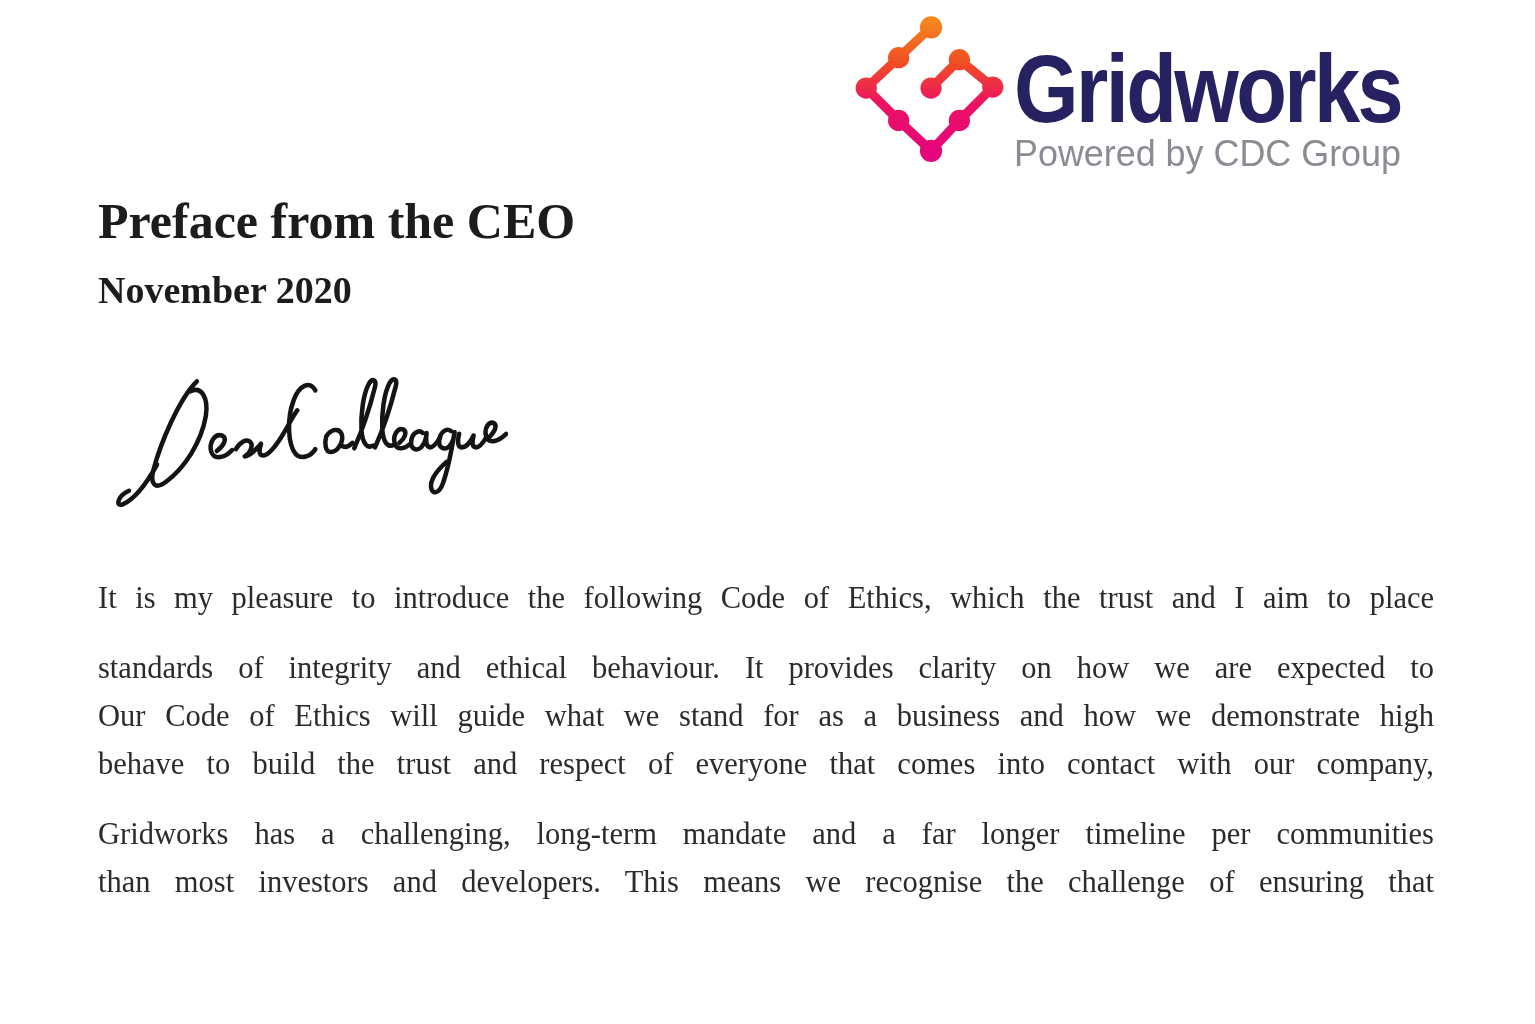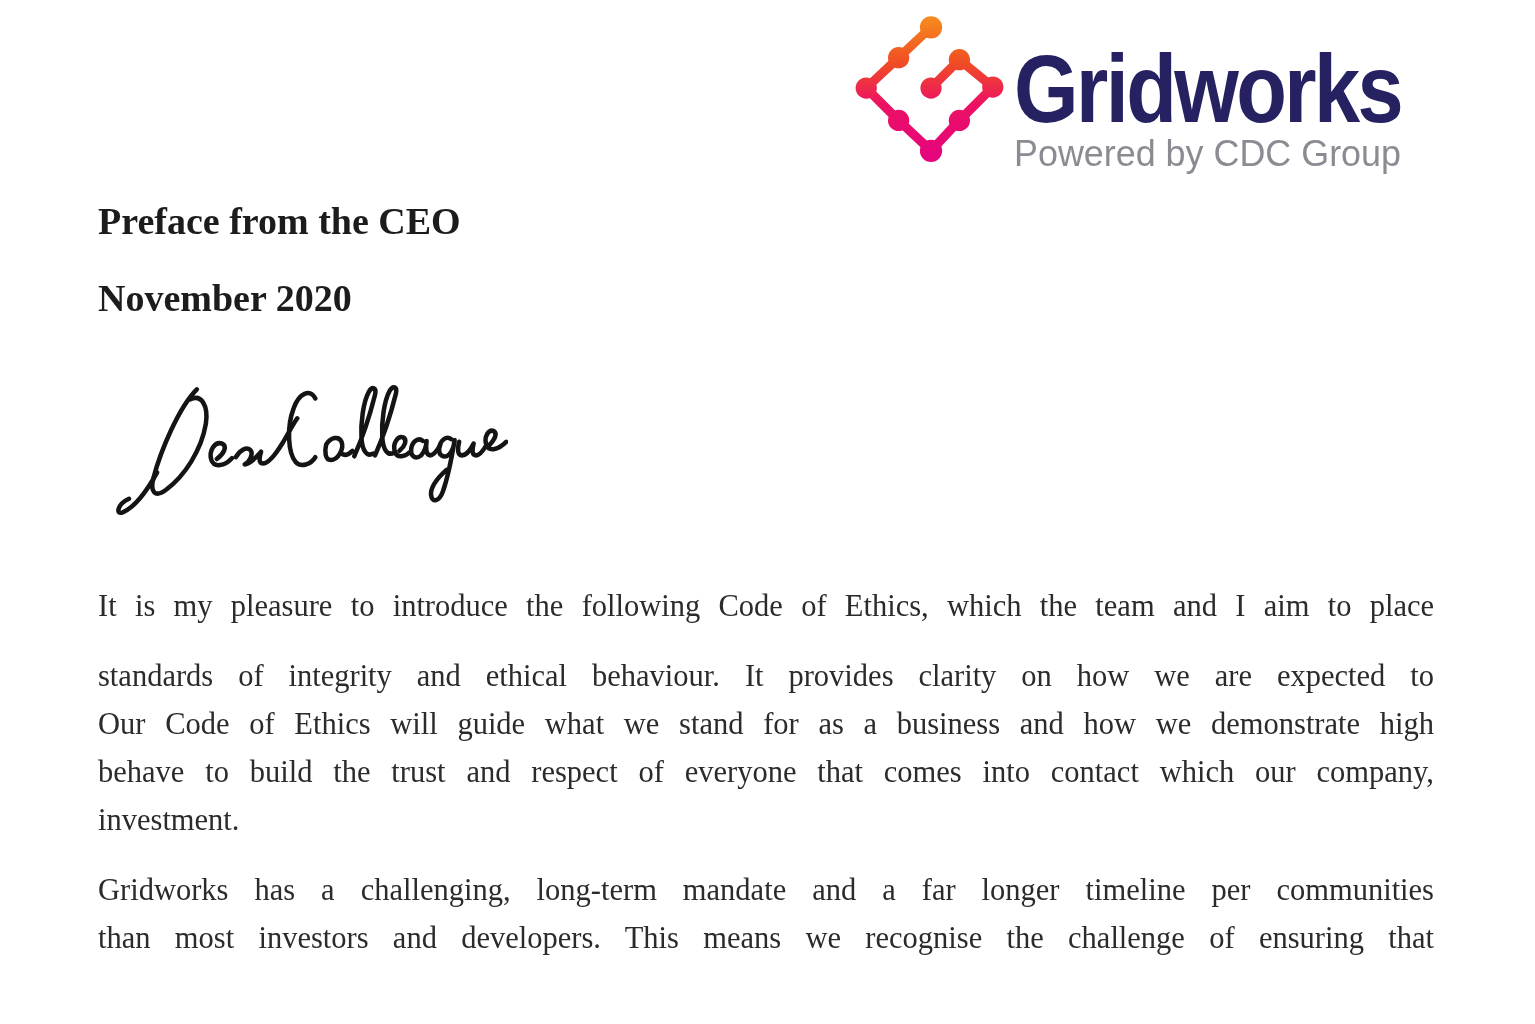--- a/index.html
+++ b/index.html
@@ -58,27 +58,27 @@
 
   
   .letter {
     position: absolute;
     left: 98px;
     top: 0;
     width: 1336px;
   }
   .heading {
     margin: 198px 0 0 0;
-    font-size: 38px;
+    font-size: 50px;
     line-height: 46px;
     font-weight: 700;
     color: #1c1c1c;
   }
   .date {
-    margin: 31px 0 0 0;
+    margin: 23px 0 0 0;
     font-size: 38px;
     line-height: 46px;
     font-weight: 700;
     color: #1c1c1c;
   }
   .signature {
     margin: 46px 0 0 12px;
     width: 398px;
     height: 165px;
   }
@@ -160,26 +160,25 @@
       <path d="M377,71 C372,67 365,72 364,81 C363,89 369,93 375,88 C379,84 381,76 381,72 C379,84 375,109 368,129 C364,140 356,142 355,133 C354,125 362,114 372,105"></path>
 
       <path d="M386,74 C384,82 384,89 389,89 C394,89 399,82 402,76 C400,83 400,89 405,89 C409,89 413,83 416,78"></path>
 
       <path d="M418,79 C425,72 429,65 424,62 C419,60 413,68 416,77 C419,86 430,82 438,74"></path>
     </svg>
   </div>
 
   <div class="paragraphs" id="paragraphs">
       <div class="para">
-        <div class="line j">It is my pleasure to introduce the following Code of Ethics, which the team and I aim to place</div>
+        <div class="line j">It is my pleasure to introduce the following Code of Ethics, which the trust and I aim to place</div>
       </div>
       <div class="para">
         <div class="line j">standards of integrity and ethical behaviour. It provides clarity on how we are expected to</div>
         <div class="line j">Our Code of Ethics will guide what we stand for as a business and how we demonstrate high</div>
-        <div class="line j">behave to build the trust and respect of everyone that comes into contact which our company,</div>
-        <div class="line">investment.</div>
+        <div class="line j">behave to build the trust and respect of everyone that comes into contact with our company,</div>
       </div>
       <div class="para">
         <div class="line j">Gridworks has a challenging, long-term mandate and a far longer timeline per communities</div>
         <div class="line j">than most investors and developers. This means we recognise the challenge of ensuring that</div>
       </div>
     </div>
 </main>
 
 </body></html>

